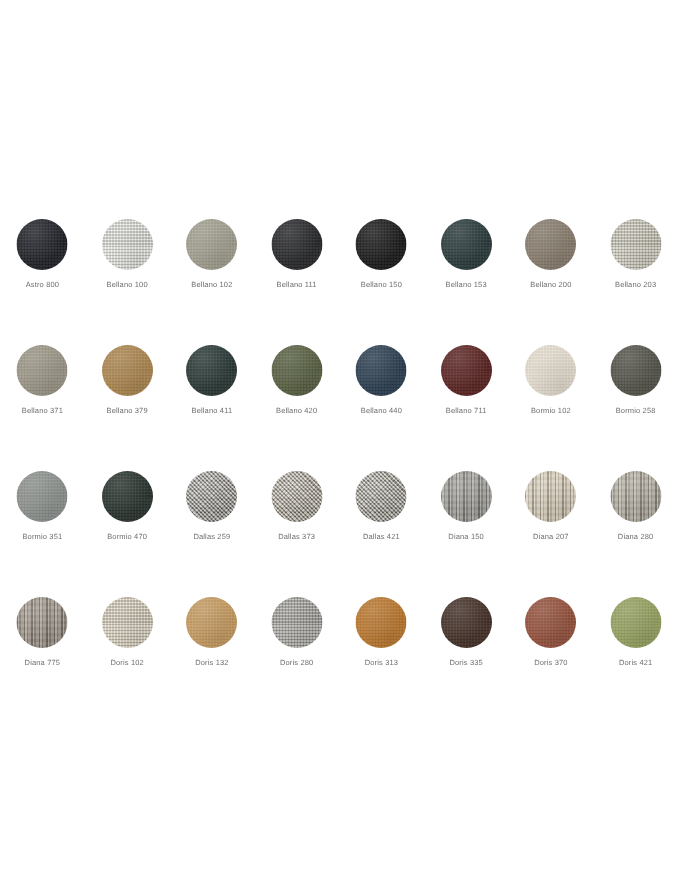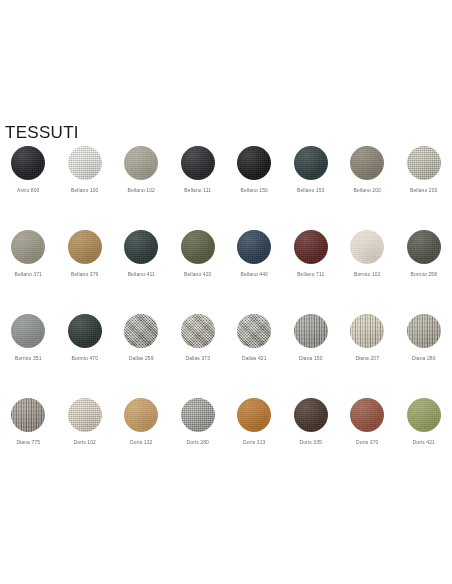--- a/index.html
+++ b/index.html
@@ -106,21 +106,20 @@
     white-space: nowrap;
     font-family: "Liberation Sans", sans-serif;
     letter-spacing: 0.1px;
   }
 </style>
 </head>
 <body style="background-color: rgb(255, 255, 255);">
 
 <div class="page">
 
-  <div class="title" style="color: rgb(26, 26, 26);">TESSUTI</div>
 
   <div class="grid">
 
     <div class="row">
       <div class="cell">
         <div class="swatch-wrap">
           <div class="swatch tex-plain" style="background-color: rgb(30, 32, 38);"></div>
         </div>
         <div class="label" style="color: rgb(110, 110, 110);">Astro 800</div>
       </div>

